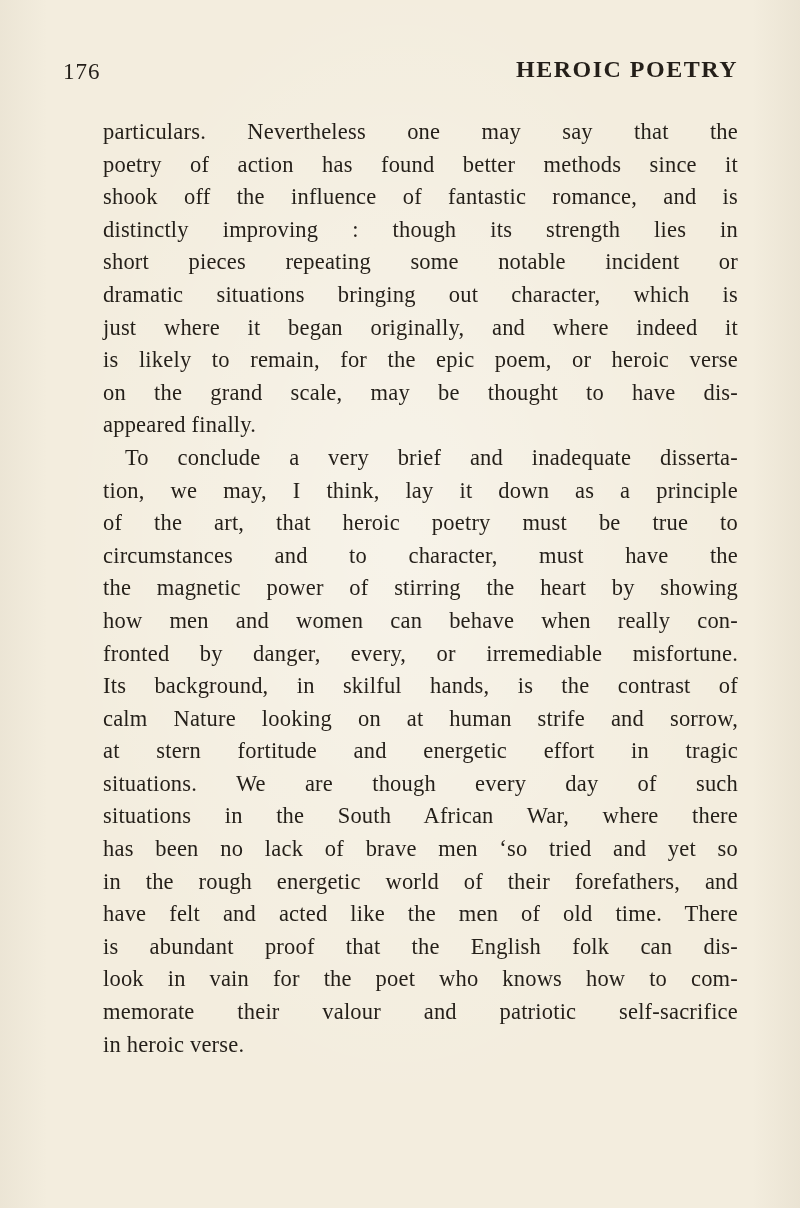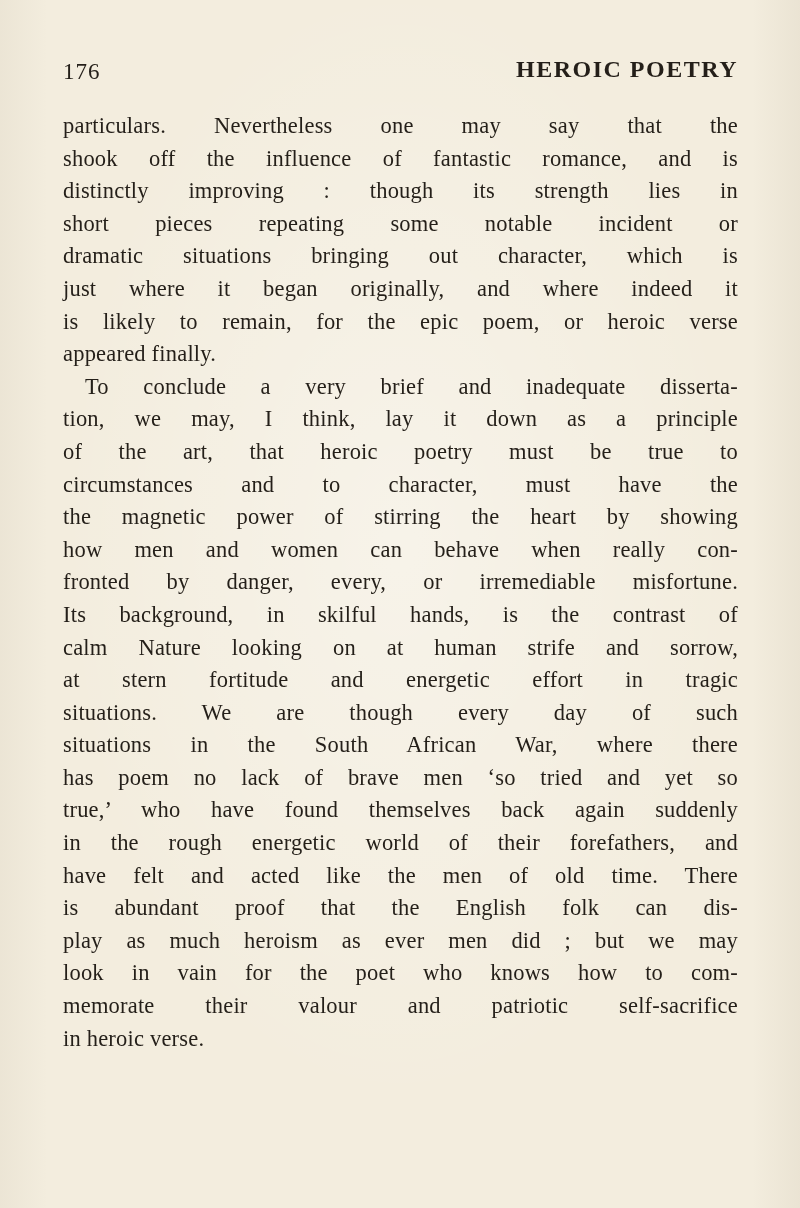--- a/index.html
+++ b/index.html
@@ -20,21 +20,21 @@
     overflow: hidden;
     background: var(--paper, #f3edde);
     background-image: radial-gradient(ellipse at 50% 45%, rgba(255,255,255,0.35) 0%, rgba(255,255,255,0) 60%),
                       linear-gradient(90deg, rgba(120,100,70,0.06) 0%, rgba(120,100,70,0) 6%, rgba(120,100,70,0) 94%, rgba(120,100,70,0.07) 100%);
     color: var(--ink, #241f19);
     padding: 56px 62px 0 63px;
   }
   .header {
     position: relative;
     height: 34px;
-    margin-bottom: 20px;
+    margin-bottom: 26px;
   }
   .page-number {
     position: absolute;
     left: 0;
     top: 3px;
     font-size: 23px;
     letter-spacing: 1px;
   }
   .running-title {
     text-align: right;
@@ -47,64 +47,65 @@
     line-height: 32.6px;
     letter-spacing: 0.2px;
   }
   .paragraph {
     margin: 0;
   }
   .line {
     text-align: justify;
     text-align-last: justify;
     white-space: normal;
+    margin-left: 40px;
   }
   .line.last {
     text-align-last: left;
   }
   .line.indent {
     text-indent: 22px;
   }
 </style>
 </head>
 <body>
 
 <div class="page">
   <div class="header">
     <span class="page-number">176</span>
     <div class="running-title">HEROIC POETRY</div>
   </div>
   <div class="body-text">
       <div class="paragraph">
         <div class="line">particulars.  Nevertheless one may say that the</div>
+        <div class="line">poetry of action has found better methods since it</div>
         <div class="line">shook off the influence of fantastic romance, and is</div>
         <div class="line">distinctly improving : though its strength lies in</div>
         <div class="line">short pieces repeating some notable incident or</div>
         <div class="line">dramatic situations bringing out character, which is</div>
         <div class="line">just where it began originally, and where indeed it</div>
         <div class="line">is likely to remain, for the epic poem, or heroic verse</div>
+        <div class="line">on the grand scale, may be thought to have dis-</div>
         <div class="line last">appeared finally.</div>
       </div>
       <div class="paragraph">
         <div class="line indent">To conclude a very brief and inadequate disserta-</div>
         <div class="line">tion, we may, I think, lay it down as a principle</div>
         <div class="line">of the art, that heroic poetry must be true to</div>
         <div class="line">circumstances and to character, must have the</div>
         <div class="line">the magnetic power of stirring the heart by showing</div>
         <div class="line">how men and women can behave when really con-</div>
         <div class="line">fronted by danger, every, or irremediable misfortune.</div>
         <div class="line">Its background, in skilful hands, is the contrast of</div>
         <div class="line">calm Nature looking on at human strife and sorrow,</div>
         <div class="line">at stern fortitude and energetic effort in tragic</div>
         <div class="line">situations.  We are though every day of such</div>
         <div class="line">situations in the South African War, where there</div>
-        <div class="line">has poem no lack of brave men ‘so tried and yet so</div>
-        <div class="line">true,’ who have found themselves back again suddenly</div>
+        <div class="line">has been no lack of brave men ‘so tried and yet so</div>
         <div class="line">in the rough energetic world of their forefathers, and</div>
         <div class="line">have felt and acted like the men of old time.  There</div>
         <div class="line">is abundant proof that the English folk can dis-</div>
-        <div class="line">play as much heroism as ever men did ; but we may</div>
         <div class="line">look in vain for the poet who knows how to com-</div>
         <div class="line">memorate their valour and patriotic self-sacrifice</div>
         <div class="line last">in heroic verse.</div>
       </div>
     </div>
 </div>
 
 </body></html>

